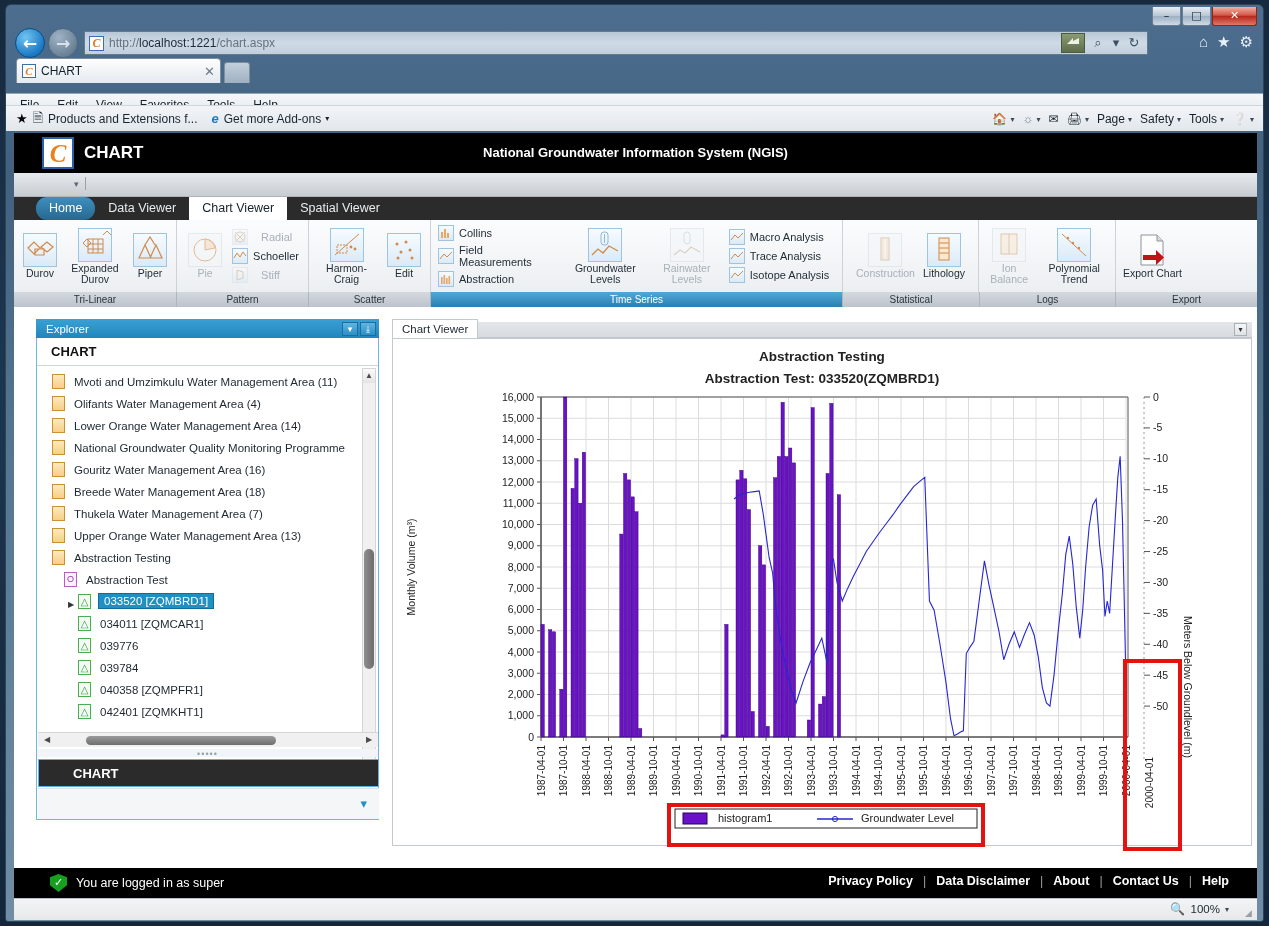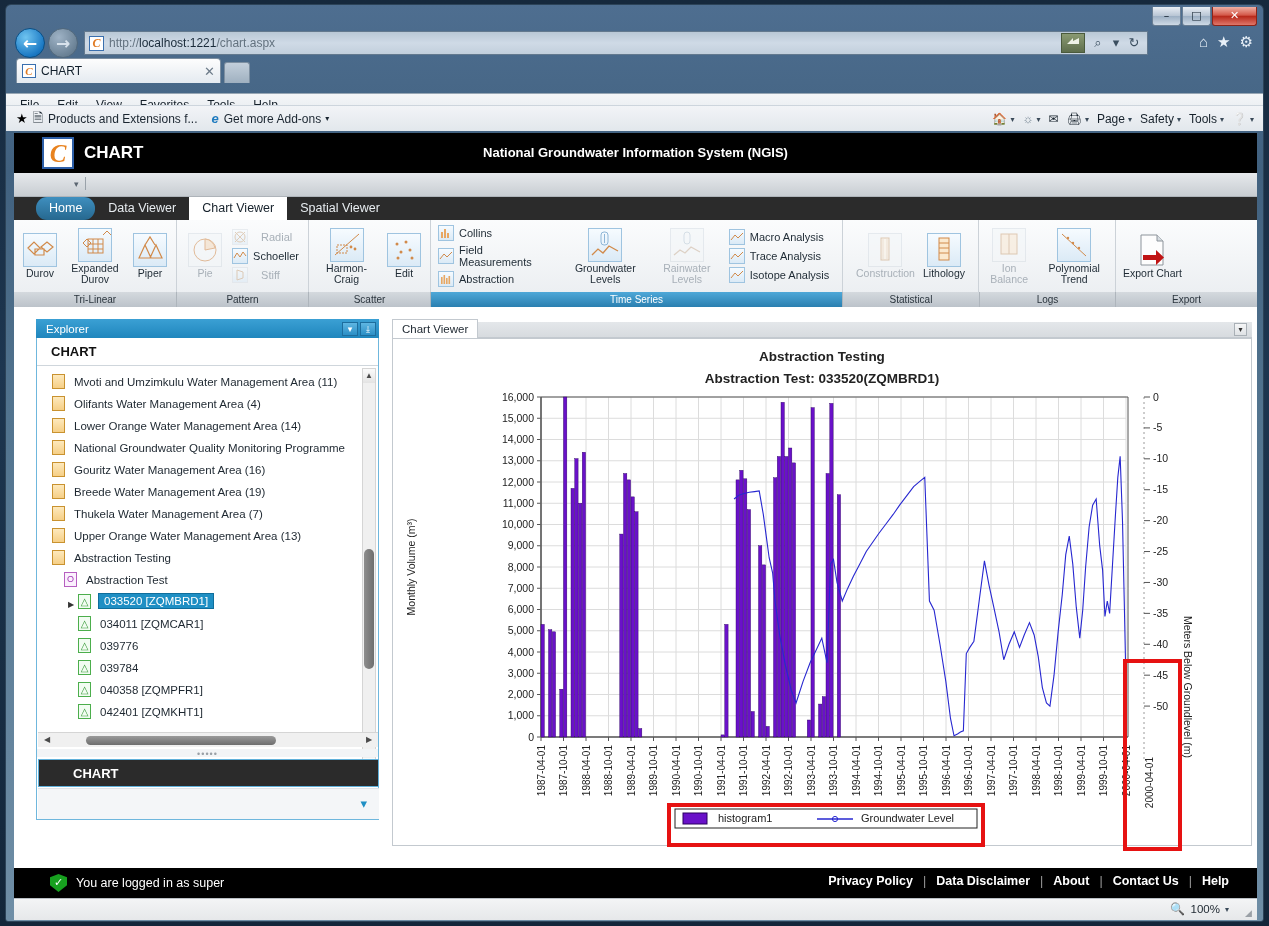--- a/index.html
+++ b/index.html
@@ -610,21 +610,21 @@
                   <span class="tlabel">National Groundwater Quality Monitoring Programme</span>
                 </div>
                 <div class="tnode">
                   <span class="exp-arrow"></span>
                   <span class="tico ico-doc"></span>
                   <span class="tlabel">Gouritz Water Management Area (16)</span>
                 </div>
                 <div class="tnode">
                   <span class="exp-arrow"></span>
                   <span class="tico ico-doc"></span>
-                  <span class="tlabel">Breede Water Management Area (19)</span>
+                  <span class="tlabel">Breede Water Management Area (18)</span>
                 </div>
                 <div class="tnode">
                   <span class="exp-arrow"></span>
                   <span class="tico ico-doc"></span>
                   <span class="tlabel">Thukela Water Management Area (7)</span>
                 </div>
                 <div class="tnode">
                   <span class="exp-arrow"></span>
                   <span class="tico ico-doc"></span>
                   <span class="tlabel">Upper Orange Water Management Area  (13)</span>

